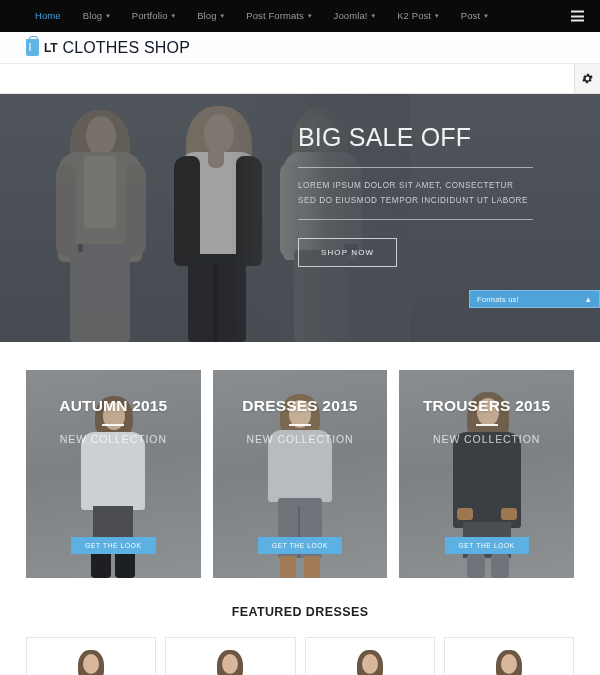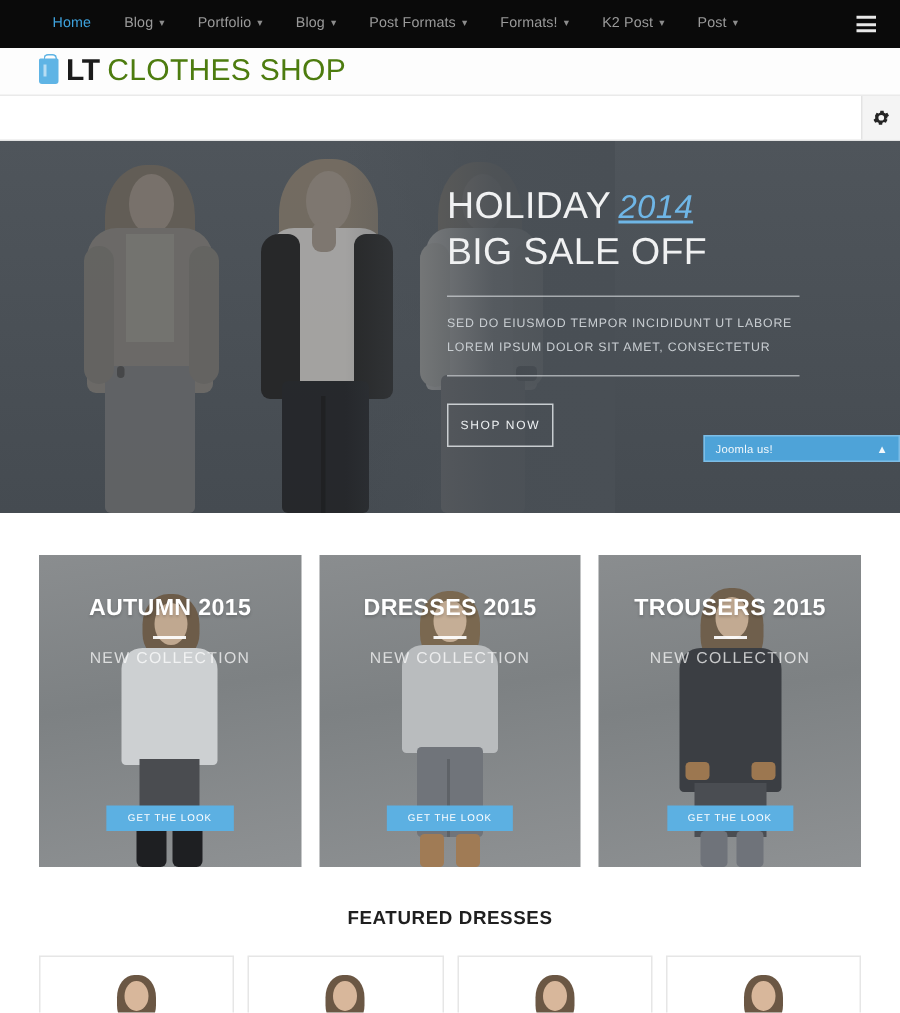--- a/index.html
+++ b/index.html
@@ -74,25 +74,25 @@
     border-radius: 3px 3px 0 0;
   }
   .bag-icon::after {
     content: "";
     position: absolute;
     left: 3px; top: 4px;
     width: 1.5px; height: 8px;
     background: rgba(255,255,255,.55);
   }
   .logo-lt {
-    color: #1b1b1b; font-size: 20px; font-weight: bold;
+    color: #1b1b1b; font-size: 12px; font-weight: bold;
     letter-spacing: -.2px;
   }
   .logo-rest {
-    color: #4d7c0f; font-size: 20px; font-weight: normal;
+    color: #0f172a; font-size: 16px; font-weight: normal;
     letter-spacing: .2px;
   }
 
   
   .toolstrip {
     height: 30px;
     background: #ffffff;
     border-bottom: 1px solid #e3e3e3;
     position: relative;
   }
@@ -174,21 +174,21 @@
     letter-spacing: .55px;
     line-height: 1.95;
   }
   .shop-now {
     margin-top: 18px;
     display: inline-block;
     border: 1px solid rgba(232,236,239,.8);
     color: #eef1f3;
     font-size: 8px;
     letter-spacing: 1.1px;
-    padding: 9px 8px;
+    padding: 9px 22px;
     cursor: pointer;
     background: transparent;
   }
   .contact-tab {
     position: absolute;
     right: 0; bottom: 34px;
     width: 131px; height: 18px;
     background: #4ea3d8;
     border: 1px solid #7dbde6;
     display: flex; align-items: center; justify-content: space-between;
@@ -297,21 +297,21 @@
 </head>
 <body>
 
 <div class="topbar">
   <div class="nav" id="nav-root">
       <div class="nav-item active"><span>Home</span></div>
       <div class="nav-item"><span>Blog</span><span class="caret">▾</span></div>
       <div class="nav-item"><span>Portfolio</span><span class="caret">▾</span></div>
       <div class="nav-item"><span>Blog</span><span class="caret">▾</span></div>
       <div class="nav-item"><span>Post Formats</span><span class="caret">▾</span></div>
-      <div class="nav-item"><span>Formats!</span><span class="caret">▾</span></div>
+      <div class="nav-item"><span>Joomla!</span><span class="caret">▾</span></div>
       <div class="nav-item"><span>K2 Post</span><span class="caret">▾</span></div>
       <div class="nav-item"><span>Post</span><span class="caret">▾</span></div>
     </div>
   <div class="hamburger">
     <span></span>
     <span></span>
     <span></span>
   </div>
 </div>
 
@@ -363,33 +363,30 @@
       <div class="fig" style="left:16px;top:58px;width:74px;height:108px;background:#cfccc6;border-radius:16px 16px 4px 4px;"></div>
       <div class="fig" style="left:12px;top:68px;width:20px;height:96px;background:#c4c1ba;border-radius:10px;"></div>
       <div class="fig" style="left:74px;top:68px;width:20px;height:96px;background:#c4c1ba;border-radius:10px;"></div>
       <div class="fig" style="left:26px;top:156px;width:56px;height:92px;background:#7d8187;border-radius:4px;"></div>
       <div class="fig" style="left:76px;top:150px;width:14px;height:10px;background:#3a3d42;border-radius:3px;"></div>
     </div>
     <div class="hero-fade"></div>
   </div>
 
   <div class="hero-content">
-    <div class="hero-h1">
-      <span>HOLIDAY</span><span class="hero-year">2014</span>
-    </div>
     <div class="hero-h1">BIG SALE OFF</div>
     <div class="hero-rule"></div>
+    <div class="hero-sub">LOREM IPSUM DOLOR SIT AMET, CONSECTETUR</div>
     <div class="hero-sub">SED DO EIUSMOD TEMPOR INCIDIDUNT UT LABORE</div>
-    <div class="hero-sub">LOREM IPSUM DOLOR SIT AMET, CONSECTETUR</div>
     <div class="hero-rule bottom"></div>
     <div class="shop-now">SHOP NOW</div>
   </div>
 
   <div class="contact-tab">
-    <span>Joomla us!</span>
+    <span>Formats us!</span>
     <span class="contact-chevron">▲</span>
   </div>
 </div>
 
 <div class="cats" id="cats-root">
     <div class="cat">
       <div class="cat-photo">
         <div class="fig" style="left:26px;top:8px;width:38px;height:44px;background:#6d5c49;border-radius:46% 46% 40% 40%;"></div>
         <div class="fig" style="left:34px;top:14px;width:22px;height:28px;background:#c0a890;border-radius:50%;"></div>
         <div class="fig" style="left:12px;top:44px;width:64px;height:78px;background:#cdd0d2;border-radius:14px 14px 3px 3px;"></div>

